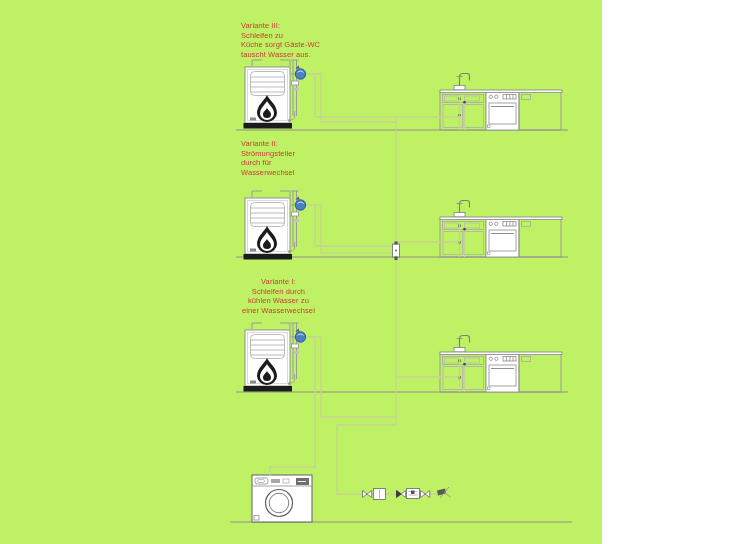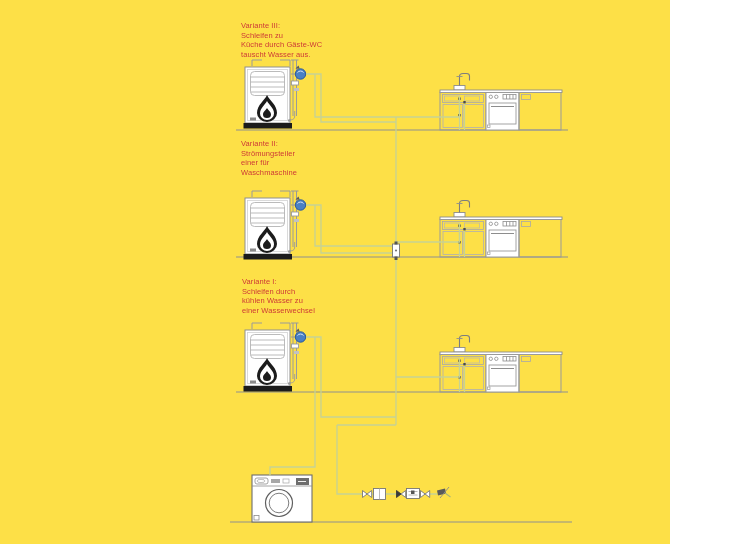--- a/index.html
+++ b/index.html
@@ -1,44 +1,44 @@
 <!DOCTYPE html>
 <html><head>
 <meta charset="utf-8">
 <style>
   html,body{margin:0;padding:0;background:#ffffff;}
   .stage{
-    position:relative;width:670px;height:544px;background:#fde047;overflow:hidden;
+    position:relative;width:602px;height:544px;background:#bef264;overflow:hidden;
     font-family:"Liberation Sans",sans-serif;
   }
   .note{
     position:absolute;color:#cd3a36;font-size:7.5px;line-height:9.6px;
     letter-spacing:0.1px;white-space:nowrap;
   }
   .note div{white-space:nowrap;}
   svg{position:absolute;left:0;top:0;}
 </style>
 </head>
 <body>
 
 <div class="stage">
 
   <div class="note" style="left:241px;top:21px;">
     <div>Variante III:</div>
     <div>Schleifen zu</div>
-    <div>Küche durch Gäste-WC</div>
+    <div>Küche sorgt Gäste-WC</div>
     <div>tauscht Wasser aus.</div>
   </div>
   <div class="note" style="left:241px;top:139px;">
     <div>Variante II:</div>
     <div>Strömungsteiler</div>
-    <div>einer für</div>
-    <div>Waschmaschine</div>
+    <div>durch für</div>
+    <div>Wasserwechsel</div>
   </div>
-  <div class="note" style="left:242px;top:277px;">
+  <div class="note" style="left:242px;top:277px;text-align:center;">
     <div>Variante I:</div>
     <div>Schleifen durch</div>
     <div>kühlen Wasser zu</div>
     <div>einer Wasserwechsel</div>
   </div>
 
   <svg width="750" height="544" viewBox="0 0 750 544">
     <defs>
 
       <g id="boiler">

